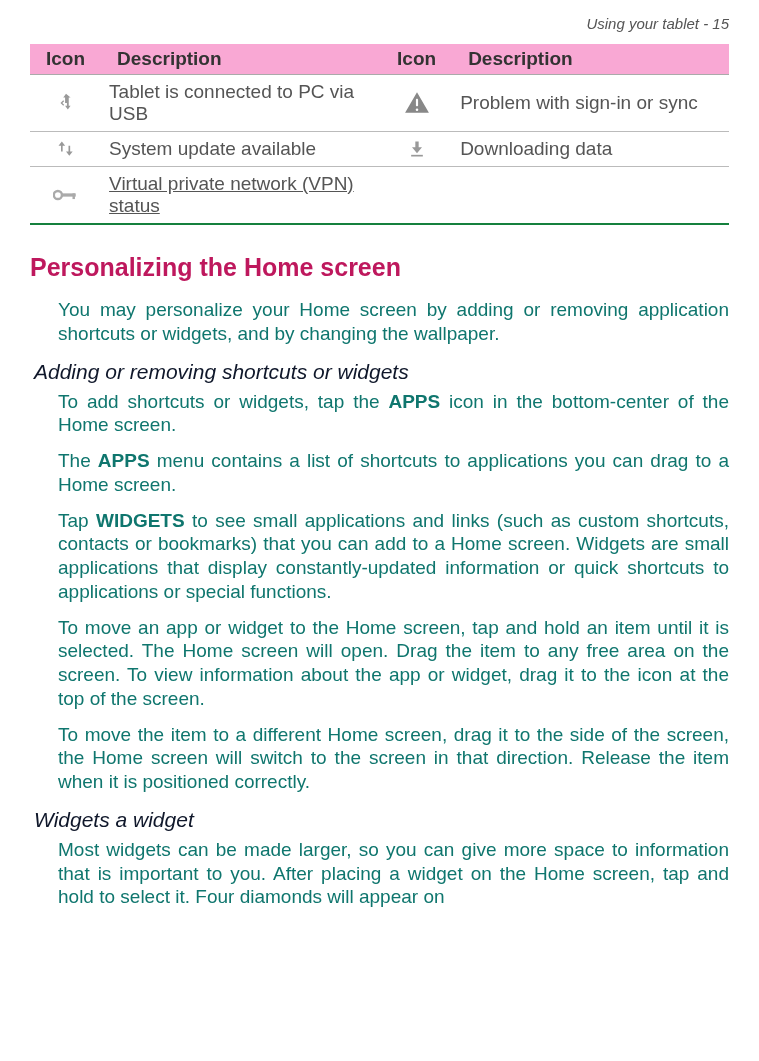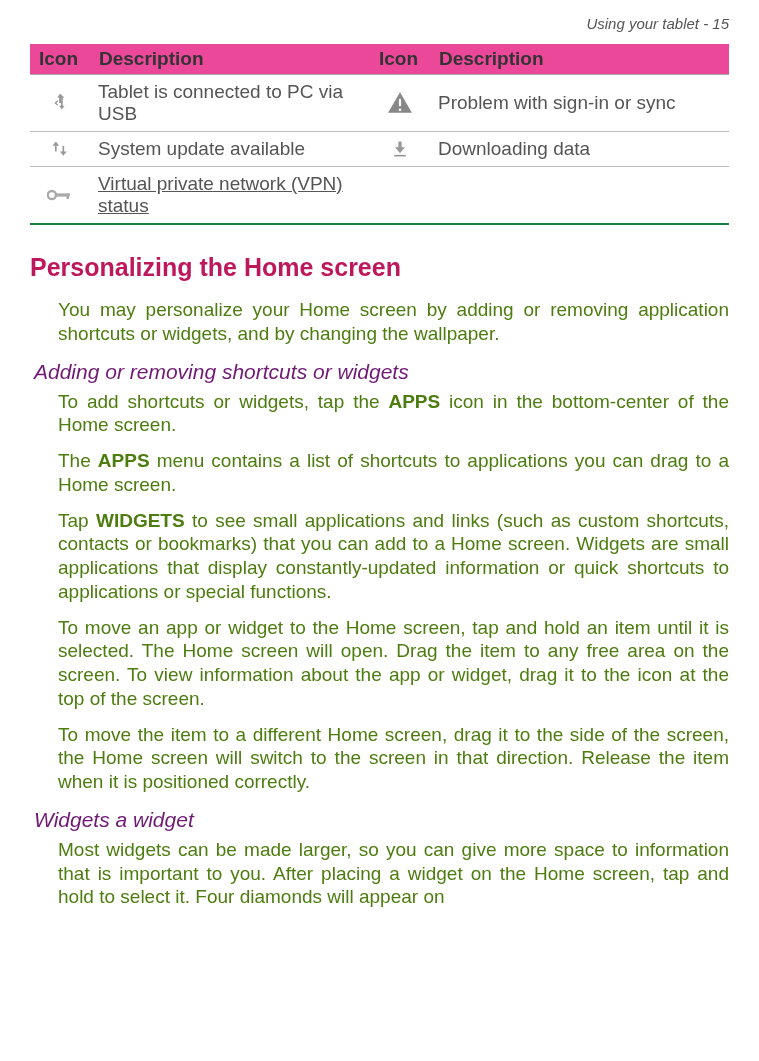--- a/index.html
+++ b/index.html
@@ -21,24 +21,24 @@
       font-style: italic;
       color: #555;
       margin-bottom: 12px;
     }
     table.icon-table {
       width: 100%;
       border-collapse: collapse;
       font-size: 19px;
     }
     table.icon-table th {
-      background: #ec4899;
+      background: #f9a8d4;
       text-align: left;
       font-weight: bold;
-      padding: 4px 9px;
+      padding: 4px 16px;
       border-bottom: 1px solid #aaa;
       color: #333;
     }
     table.icon-table td {
       padding: 6px 8px;
       border-bottom: 1px solid #bbb;
       vertical-align: middle;
       color: #555;
     }
     table.icon-table th:nth-child(1),
@@ -58,29 +58,29 @@
     }
     h2.section-heading {
       font-size: 25px;
       font-weight: bold;
       color: #be185d;
       margin-top: 28px;
       margin-bottom: 16px;
     }
     .body-text {
       font-size: 19px;
-      color: #4d7c0f;
+      color: #0f766e;
       text-align: justify;
       margin: 0 0 12px 28px;
       line-height: 1.25;
     }
     h3.sub-heading {
       font-size: 21px;
       font-style: italic;
-      color: #701a75;
+      color: #0f172a;
       font-weight: normal;
       margin: 14px 0 6px 4px;
     }
     .bold {
       font-weight: bold;
     }
   </style>
 </head>
 <body>
 

